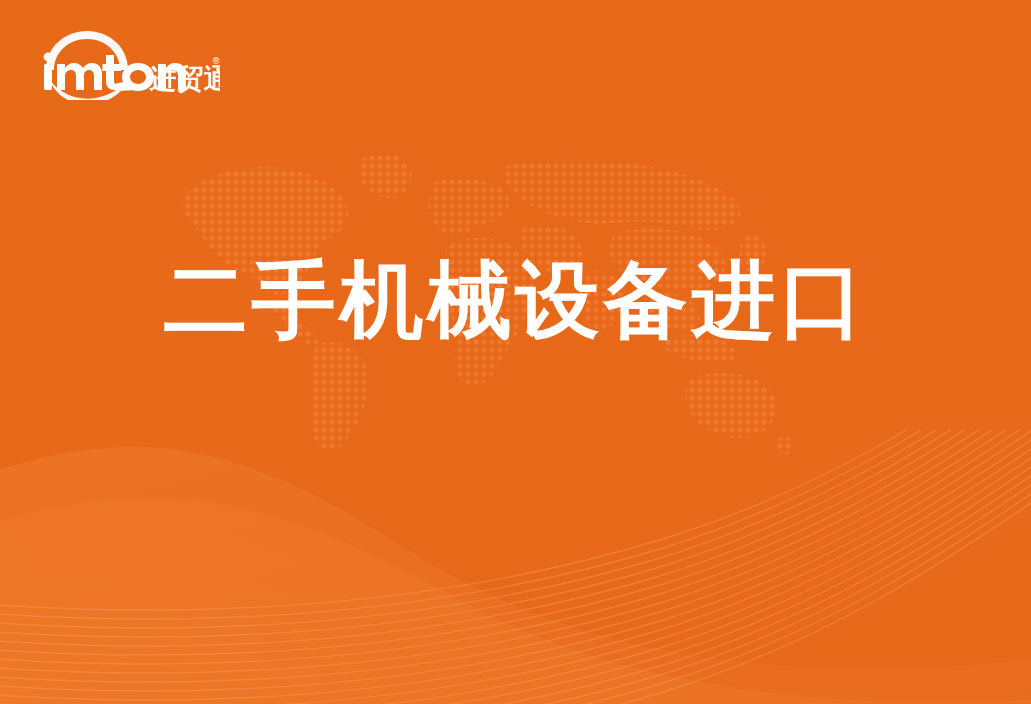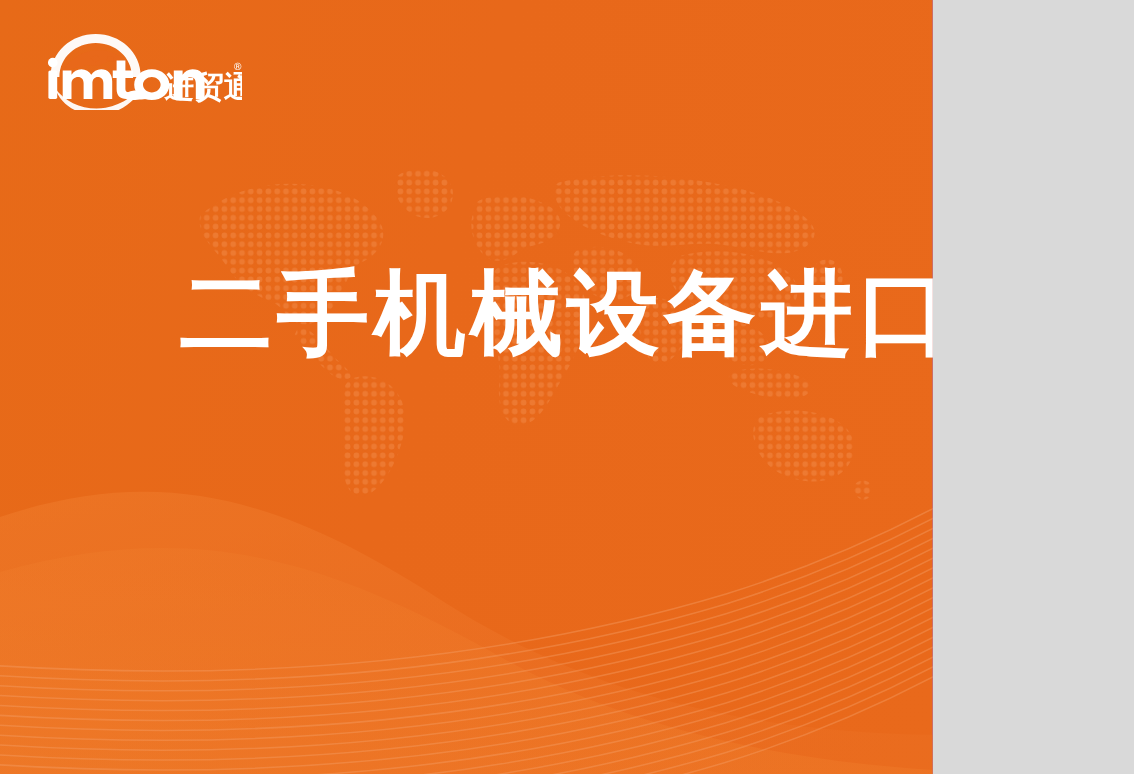--- a/index.html
+++ b/index.html
@@ -7,24 +7,24 @@
     margin: 0;
     padding: 0;
     background: #d9d9d9;
   }
   body {
     font-family: "Liberation Sans", "DejaVu Sans", sans-serif;
   }
 
   .banner {
     position: relative;
-    width: 848px;
+    width: 1031px;
     height: 704px;
     overflow: hidden;
-    background: #8b5cf6;
+    background: #d946ef;
   }
 
   
   .bg-base {
     position: absolute;
     inset: 0;
     background: linear-gradient(105deg, #e76a18 0%, #e8681a 45%, #e9691b 100%);
   }
 
   .bg-svg {
@@ -51,21 +51,21 @@
     top: 28px;
     width: 182px;
     height: 72px;
   }
   .logo svg { display: block; width: 100%; height: 100%; }
 
   
   .headline {
     position: absolute;
     left: 0;
-    top: 243px;
+    top: 258px;
     width: 1031px;
     text-align: center;
     color: #ffffff;
     line-height: 1.0;
     user-select: none;
   }
   .headline-line {
     display: block;
     font-size: 84px;
     font-weight: bold;

